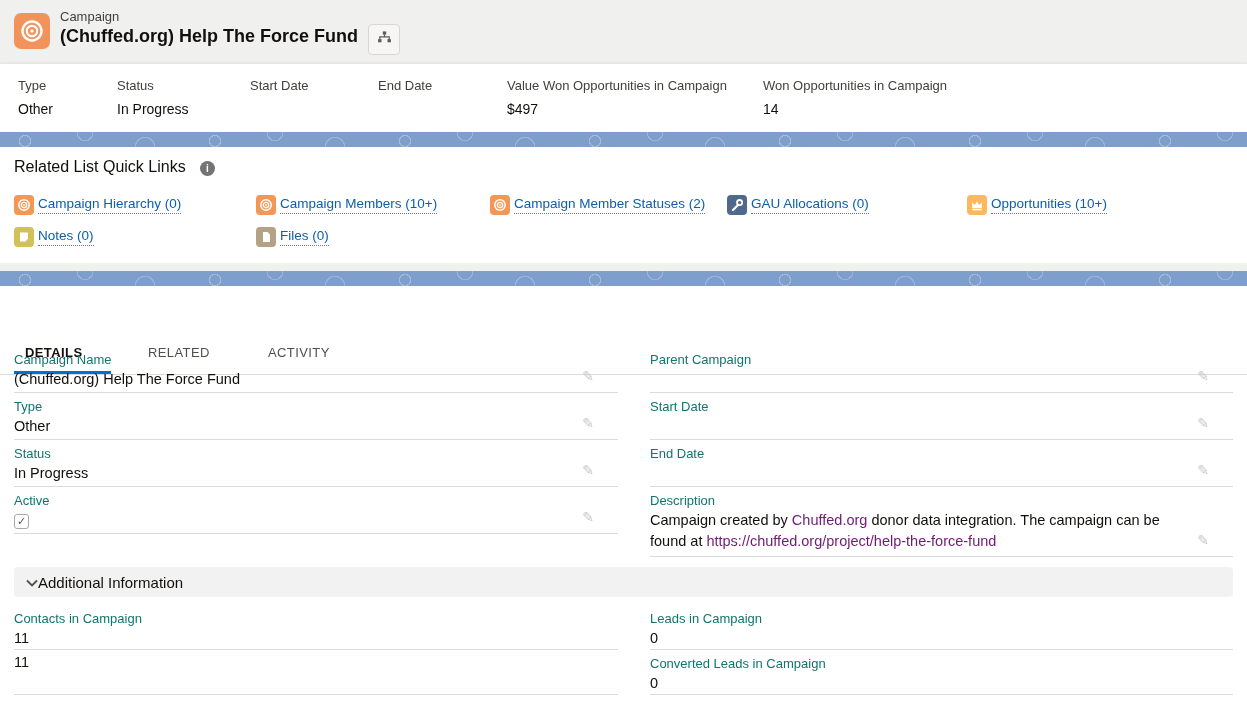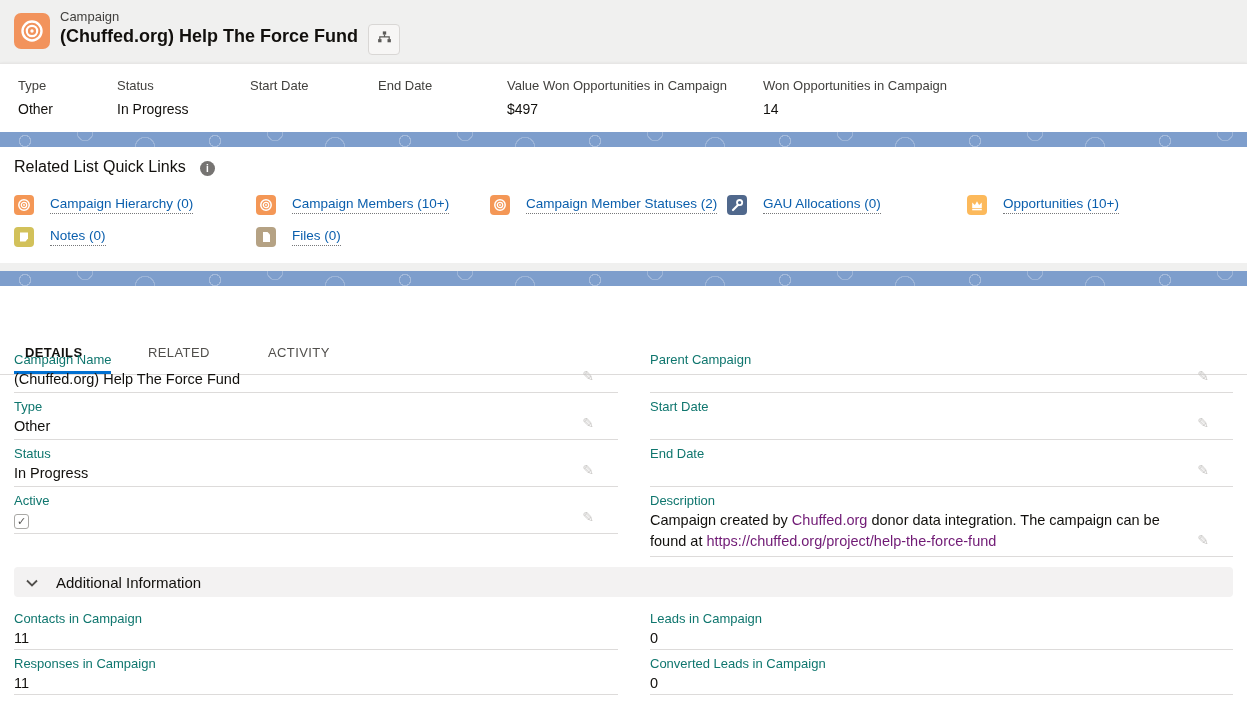--- a/index.html
+++ b/index.html
@@ -30,21 +30,21 @@
       radial-gradient(circle at 145px 15px, transparent 9px, rgba(255,255,255,.24) 9px, rgba(255,255,255,.24) 10px, transparent 10.5px);
     background-size:190px 15px; background-repeat:repeat-x; }
   .strip-1 { top:132px; }
   .strip-2 { top:271px; }
 
   
   .ql-card { position:absolute; left:0; top:147px; width:100%; height:116px; background:#fff; }
   .ql-title { position:absolute; left:14px; top:11px; font-size:16px; color:#12100d; }
   .info-icon { position:absolute; left:200px; top:14px; width:15px; height:15px; border-radius:50%;
     background:#767472; color:#fff; font-size:10px; font-weight:bold; text-align:center; line-height:15px; cursor:pointer; }
-  .ql { position:absolute; height:20px; display:flex; align-items:center; gap:16px; cursor:pointer; }
+  .ql { position:absolute; height:20px; display:flex; align-items:center; gap:4px; cursor:pointer; }
   .qli { width:20px; height:20px; border-radius:4px; display:flex; align-items:center; justify-content:center; flex:none; }
   .qla { font-size:13.5px; color:#0b5fad; text-decoration:none; border-bottom:1px dotted #77787a; padding-bottom:2px; white-space:nowrap; }
 
   
   .main-card { position:absolute; left:0; top:286px; width:100%; height:417px; background:#fff; }
   .tabs { position:absolute; left:0; top:0; width:100%; height:45px; border-bottom:1px solid #dddbda;margin-top:44px; }
   .tab { position:absolute; top:0; height:45px; line-height:45px; font-size:13px; letter-spacing:.4px; cursor:pointer; }
   .tab-active { font-weight:bold; color:#12100d; }
   .tab-idle { color:#514f4c; }
   .tab-underline { position:absolute; left:14px; bottom:0; width:97px; height:3px; background:#0070d2; }
@@ -57,21 +57,21 @@
   .f-label { font-size:13px; color:#0f766e; padding-top:6px; white-space:nowrap; }
   .f-value { font-size:14.5px; color:#12100d; padding-top:4px; white-space:nowrap; }
   .f-value.rich { white-space:normal; width:540px; line-height:21px; padding-top:2px; }
   .f-value a { color:#701a75; text-decoration:none; cursor:pointer; }
   .pencil { position:absolute; right:24px; bottom:8px; color:#c8c6c4; font-size:14px; cursor:pointer; }
   .checkbox { display:inline-block; width:15px; height:15px; border:1px solid #a9a8a5; border-radius:3px;
     background:#fff; margin-top:6px; text-align:center; line-height:13px; font-size:11px; color:#565553; cursor:pointer; }
 
   
   .add-header { position:absolute; left:14px; top:281px; width:1219px; height:30px; background:#f3f2f2;
-    border-radius:4px; display:flex; align-items:center; gap:18px; padding-left:12px; cursor:pointer; }
+    border-radius:4px; display:flex; align-items:center; gap:0; padding-left:12px; cursor:pointer; }
   .add-title { font-size:15px; color:#12100d; }
   .add-left  { position:absolute; left:14px;  top:319px; width:604px; }
   .add-right { position:absolute; left:650px; top:319px; width:583px; }
   .afield { position:relative; height:45px; border-bottom:1px solid #dddbda; }
 </style>
 </head>
 <body>
 
 <div class="page">
 
@@ -261,21 +261,20 @@
       </span>
       <span class="add-title">Additional Information</span>
     </div>
 
     <div class="add-left">
       <div class="afield">
         <div class="f-label">Contacts in Campaign</div>
         <div class="f-value">11</div>
       </div>
       <div class="afield">
-        <div class="f-label">Responses in Campaign</div>
         <div class="f-value">11</div>
       </div>
     </div>
     <div class="add-right">
       <div class="afield">
         <div class="f-label">Leads in Campaign</div>
         <div class="f-value">0</div>
       </div>
       <div class="afield">
         <div class="f-label">Converted Leads in Campaign</div>

